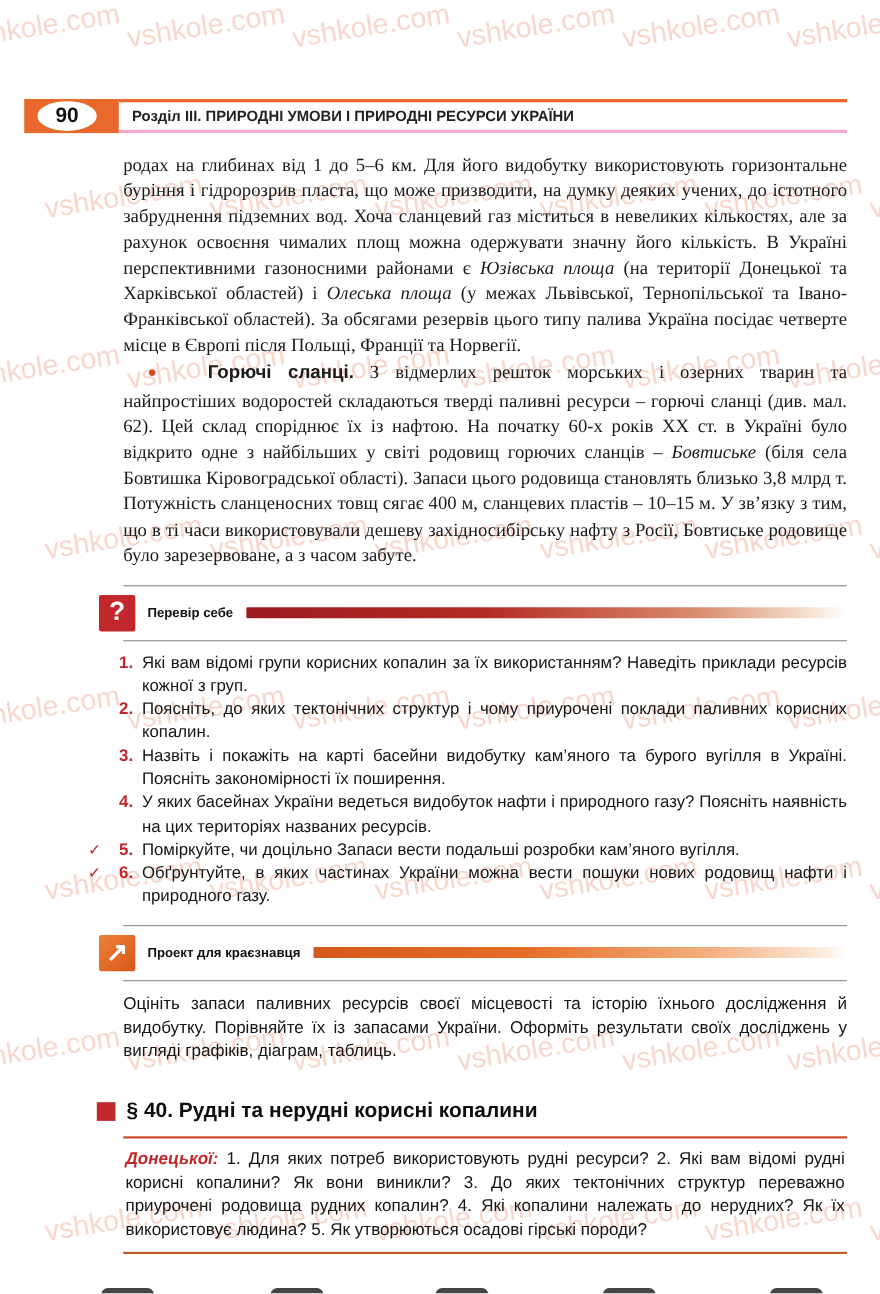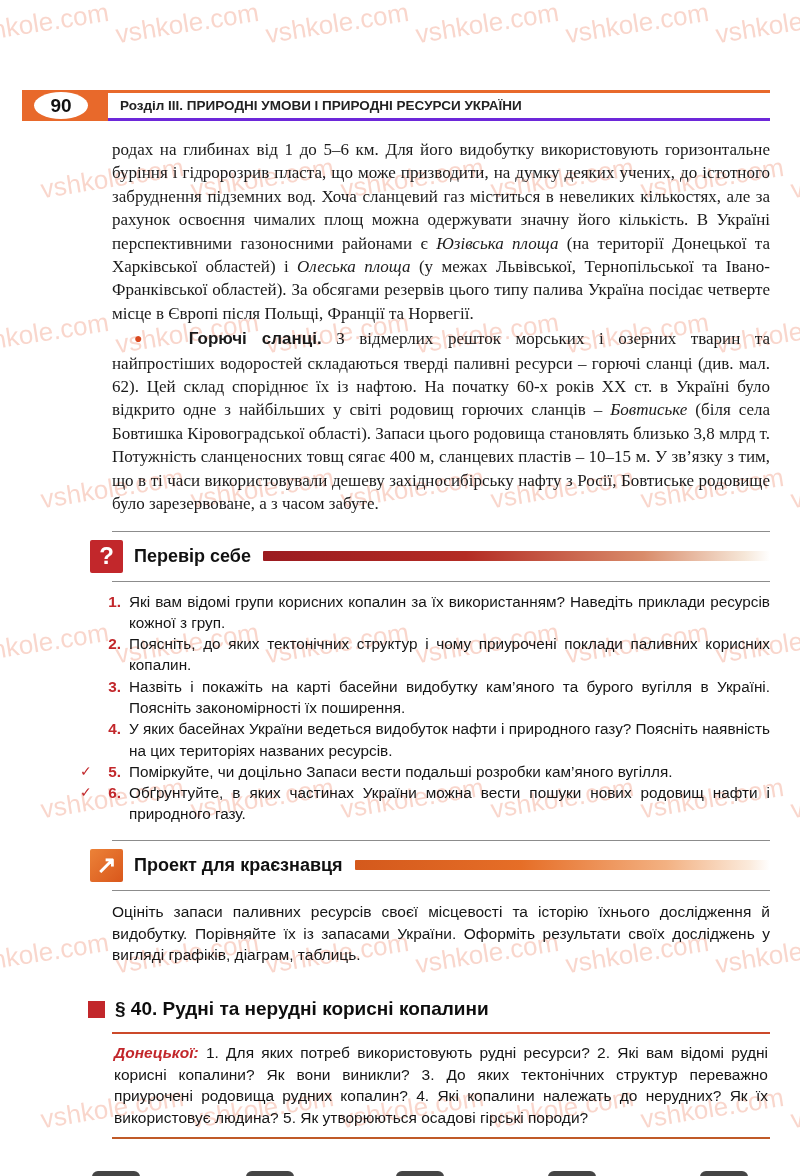--- a/index.html
+++ b/index.html
@@ -9,40 +9,40 @@
   .wm-layer{position:absolute;inset:0;z-index:0;pointer-events:none;}
   .wm{position:absolute;font-family:"Liberation Sans",sans-serif;font-size:26px;
       color:rgba(234,120,86,0.30);transform:rotate(-9deg);white-space:nowrap;}
   
   .hdr{position:absolute;left:0;top:90px;width:800px;height:31px;z-index:2;}
   .hdr-block{position:absolute;left:0;top:0;width:97px;height:31px;background:#E8692B;margin-left:22px;}
   .hdr-ellipse{position:absolute;left:12px;top:2px;width:54px;height:27px;background:#fff;
       border-radius:50%;display:flex;align-items:center;justify-content:center;
       font-family:"Liberation Sans",sans-serif;font-weight:bold;font-size:19px;color:#111;}
   .hdr-strip{position:absolute;left:108px;top:0;width:662px;height:31px;box-sizing:border-box;
-      border-top:3px solid #E8692B;border-bottom:3px solid #6d28d9;background:#fff;
+      border-top:3px solid #E8692B;border-bottom:3px solid #f9a8d4;background:#fff;
       display:flex;align-items:center;padding-left:12px;
       font-family:"Liberation Sans",sans-serif;font-weight:bold;font-size:13.5px;color:#222;text-align:center;}
   
   .main{position:absolute;left:112px;top:138px;width:658px;z-index:1;}
   .p-serif{font-size:17px;line-height:23.4px;text-align:justify;margin:0;}
   .p-serif.indent{text-indent:22px;margin-top:2px;}
   .bullet{color:#D9481F;font-size:14px;margin-right:7px;position:relative;top:-1px;}
   .seg-i{font-style:italic;}
   .seg-b{font-family:"Liberation Sans",sans-serif;font-weight:bold;font-style:normal;padding-left:29px;}
   .seg-ri{color:#C2272B;font-weight:bold;font-style:italic;}
   
   .sect{position:relative;margin-top:15px;border-top:1px solid #8c8c8c;border-bottom:1px solid #8c8c8c;
         padding:8px 0;display:flex;align-items:center;}
   .icon-badge{width:33px;height:33px;flex:0 0 33px;margin-left:-22px;border-radius:2px;
         display:flex;align-items:center;justify-content:center;color:#fff;
         font-family:"Liberation Sans",sans-serif;font-weight:bold;}
   .icon-q{background:#C2272B;font-size:24px;}
   .icon-a{background:linear-gradient(135deg,#EC8238,#D9571B);font-size:24px;}
-  .sect-title{font-family:"Liberation Sans",sans-serif;font-weight:bold;font-size:18px;
+  .sect-title{font-family:"Liberation Sans",sans-serif;font-weight:bold;font-size:12px;
         margin-left:11px;white-space:nowrap;color:#111;}
   .grad{flex:1;height:10px;margin-left:12px;border-radius:1px;}
   .grad-red{background:linear-gradient(90deg,#9B1B20 0%,#B42C24 40%,#D98C6B 75%,#F6E7D8 95%,#fff 100%);}
   .grad-orange{background:linear-gradient(90deg,#D4591C 0%,#E66E27 40%,#F3B182 75%,#FBEADB 95%,#fff 100%);}
   
   .q-list{margin-top:9px;font-family:"Liberation Sans",sans-serif;font-size:15.3px;line-height:21.3px;}
   .q-row{display:flex;margin-left:-32px;}
   .q-check{width:15px;text-align:left;color:#C2272B;font-size:14px;flex:0 0 15px;}
   .q-num{width:26px;flex:0 0 26px;text-align:right;padding-right:8px;font-weight:bold;color:#C2272B;}
   .q-text{flex:1;text-align:justify;color:#151515;}

